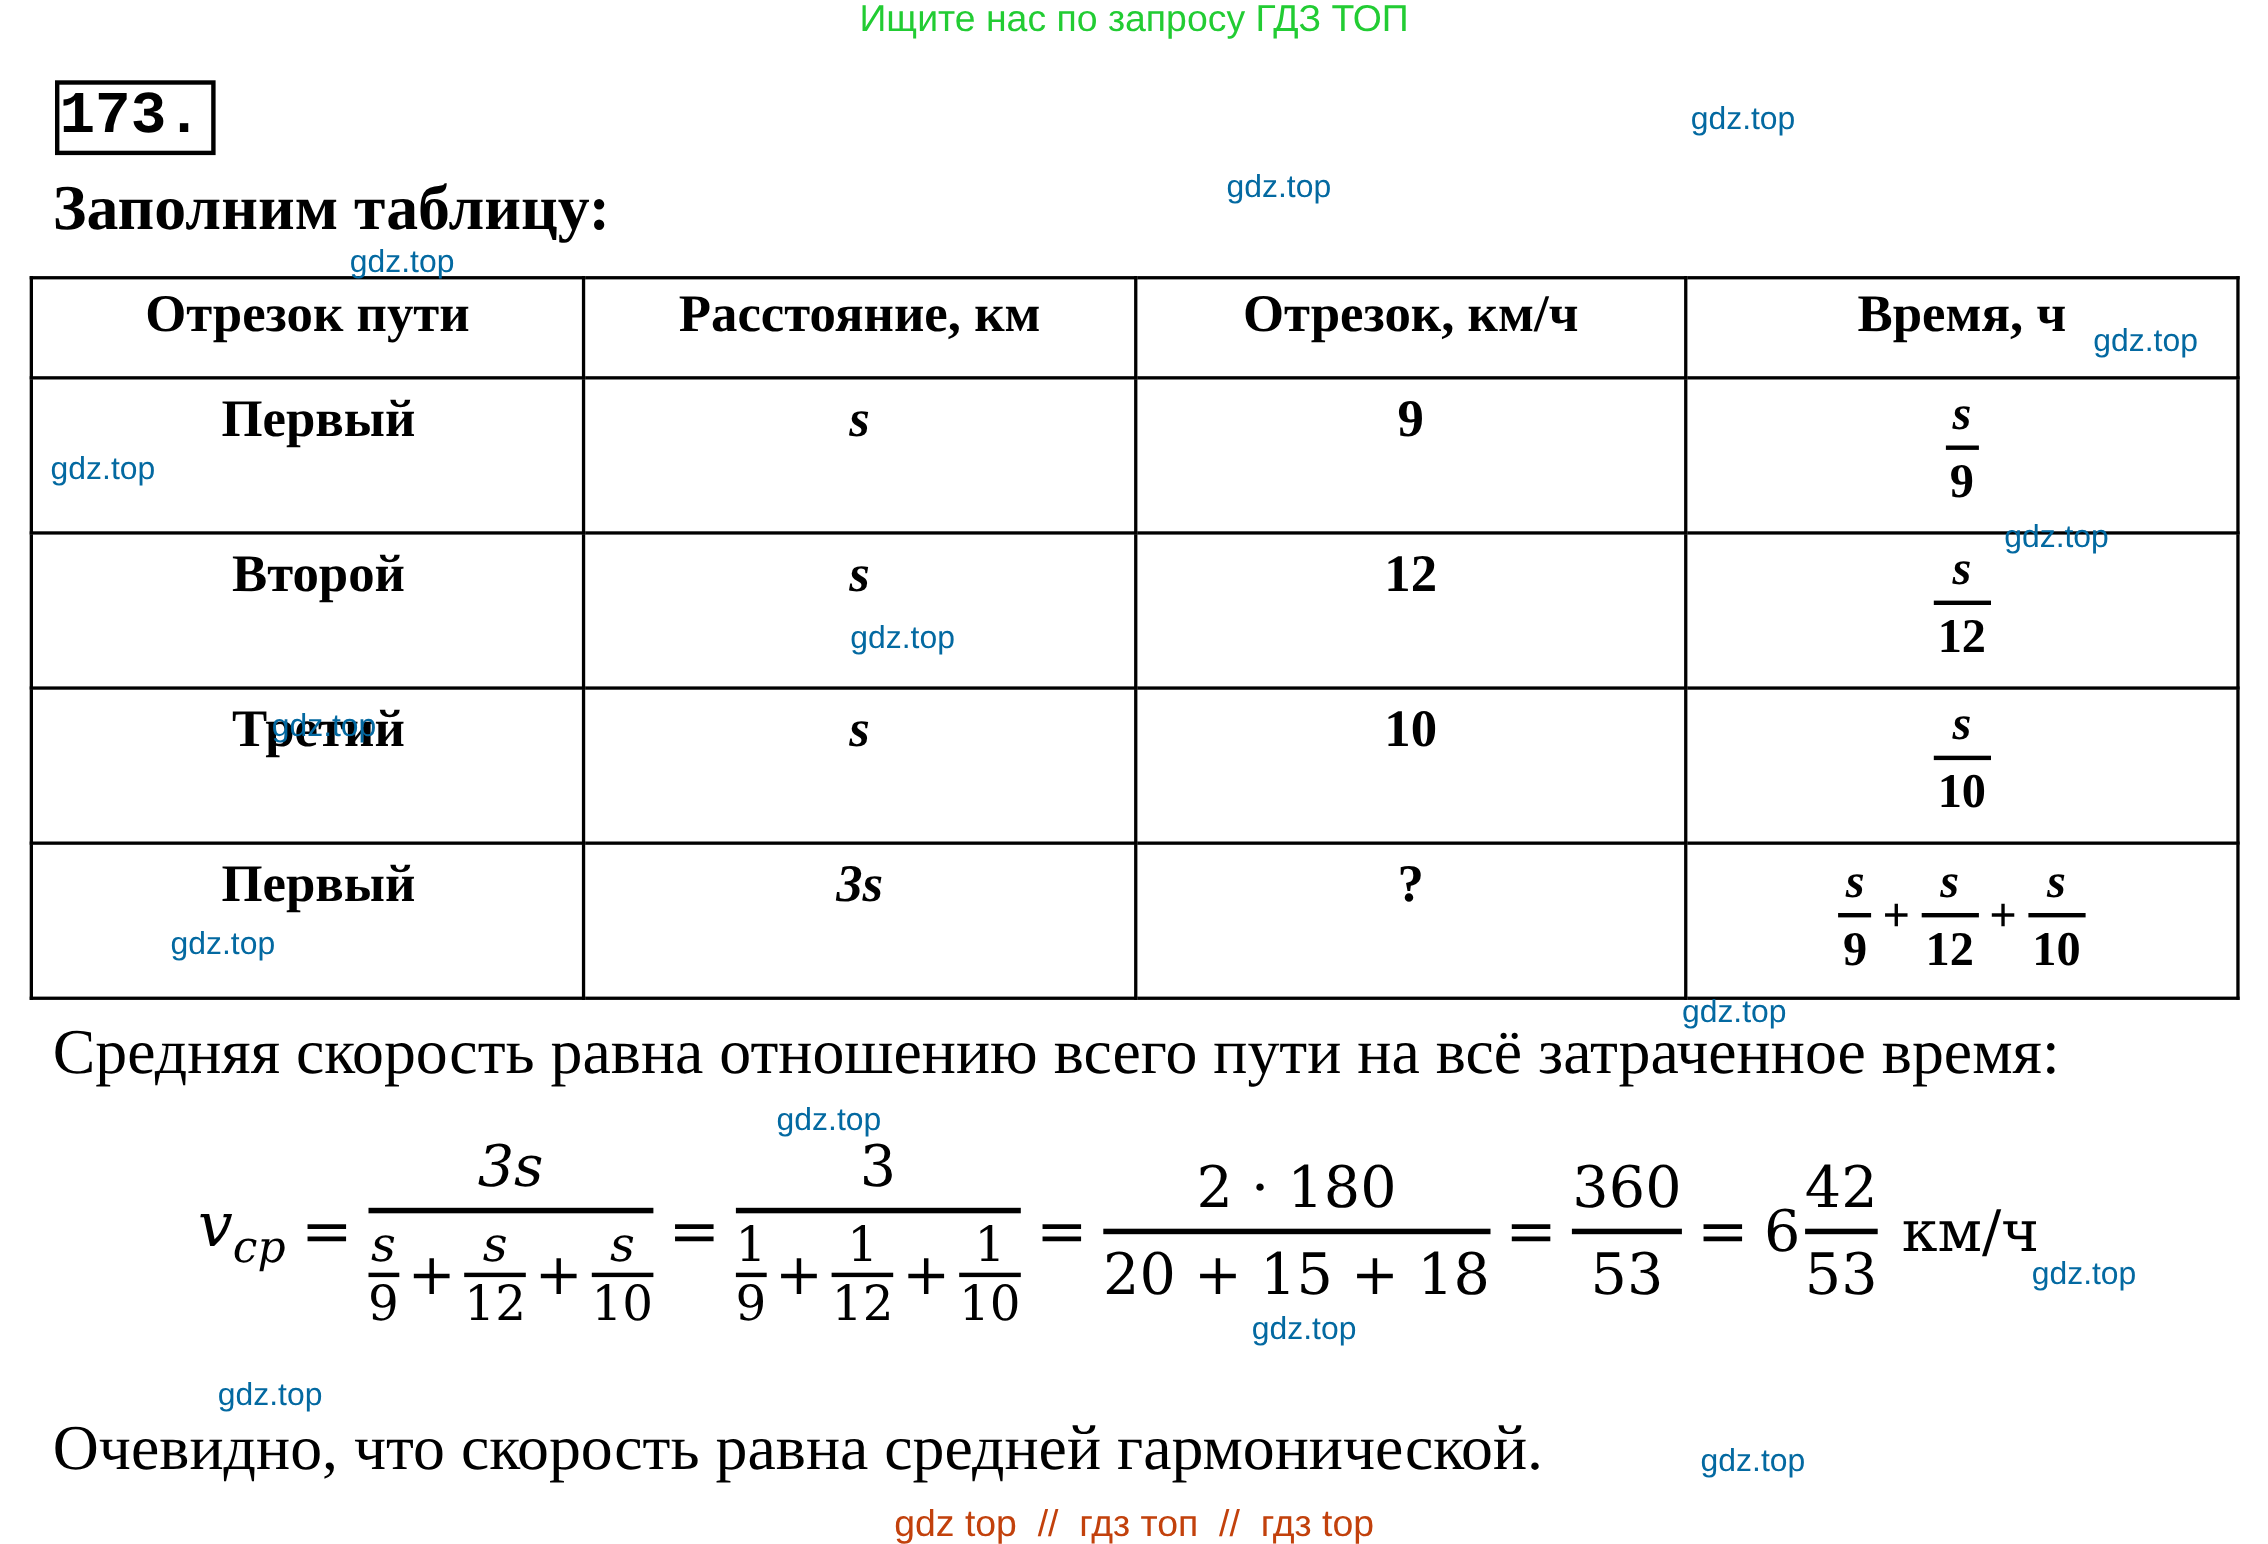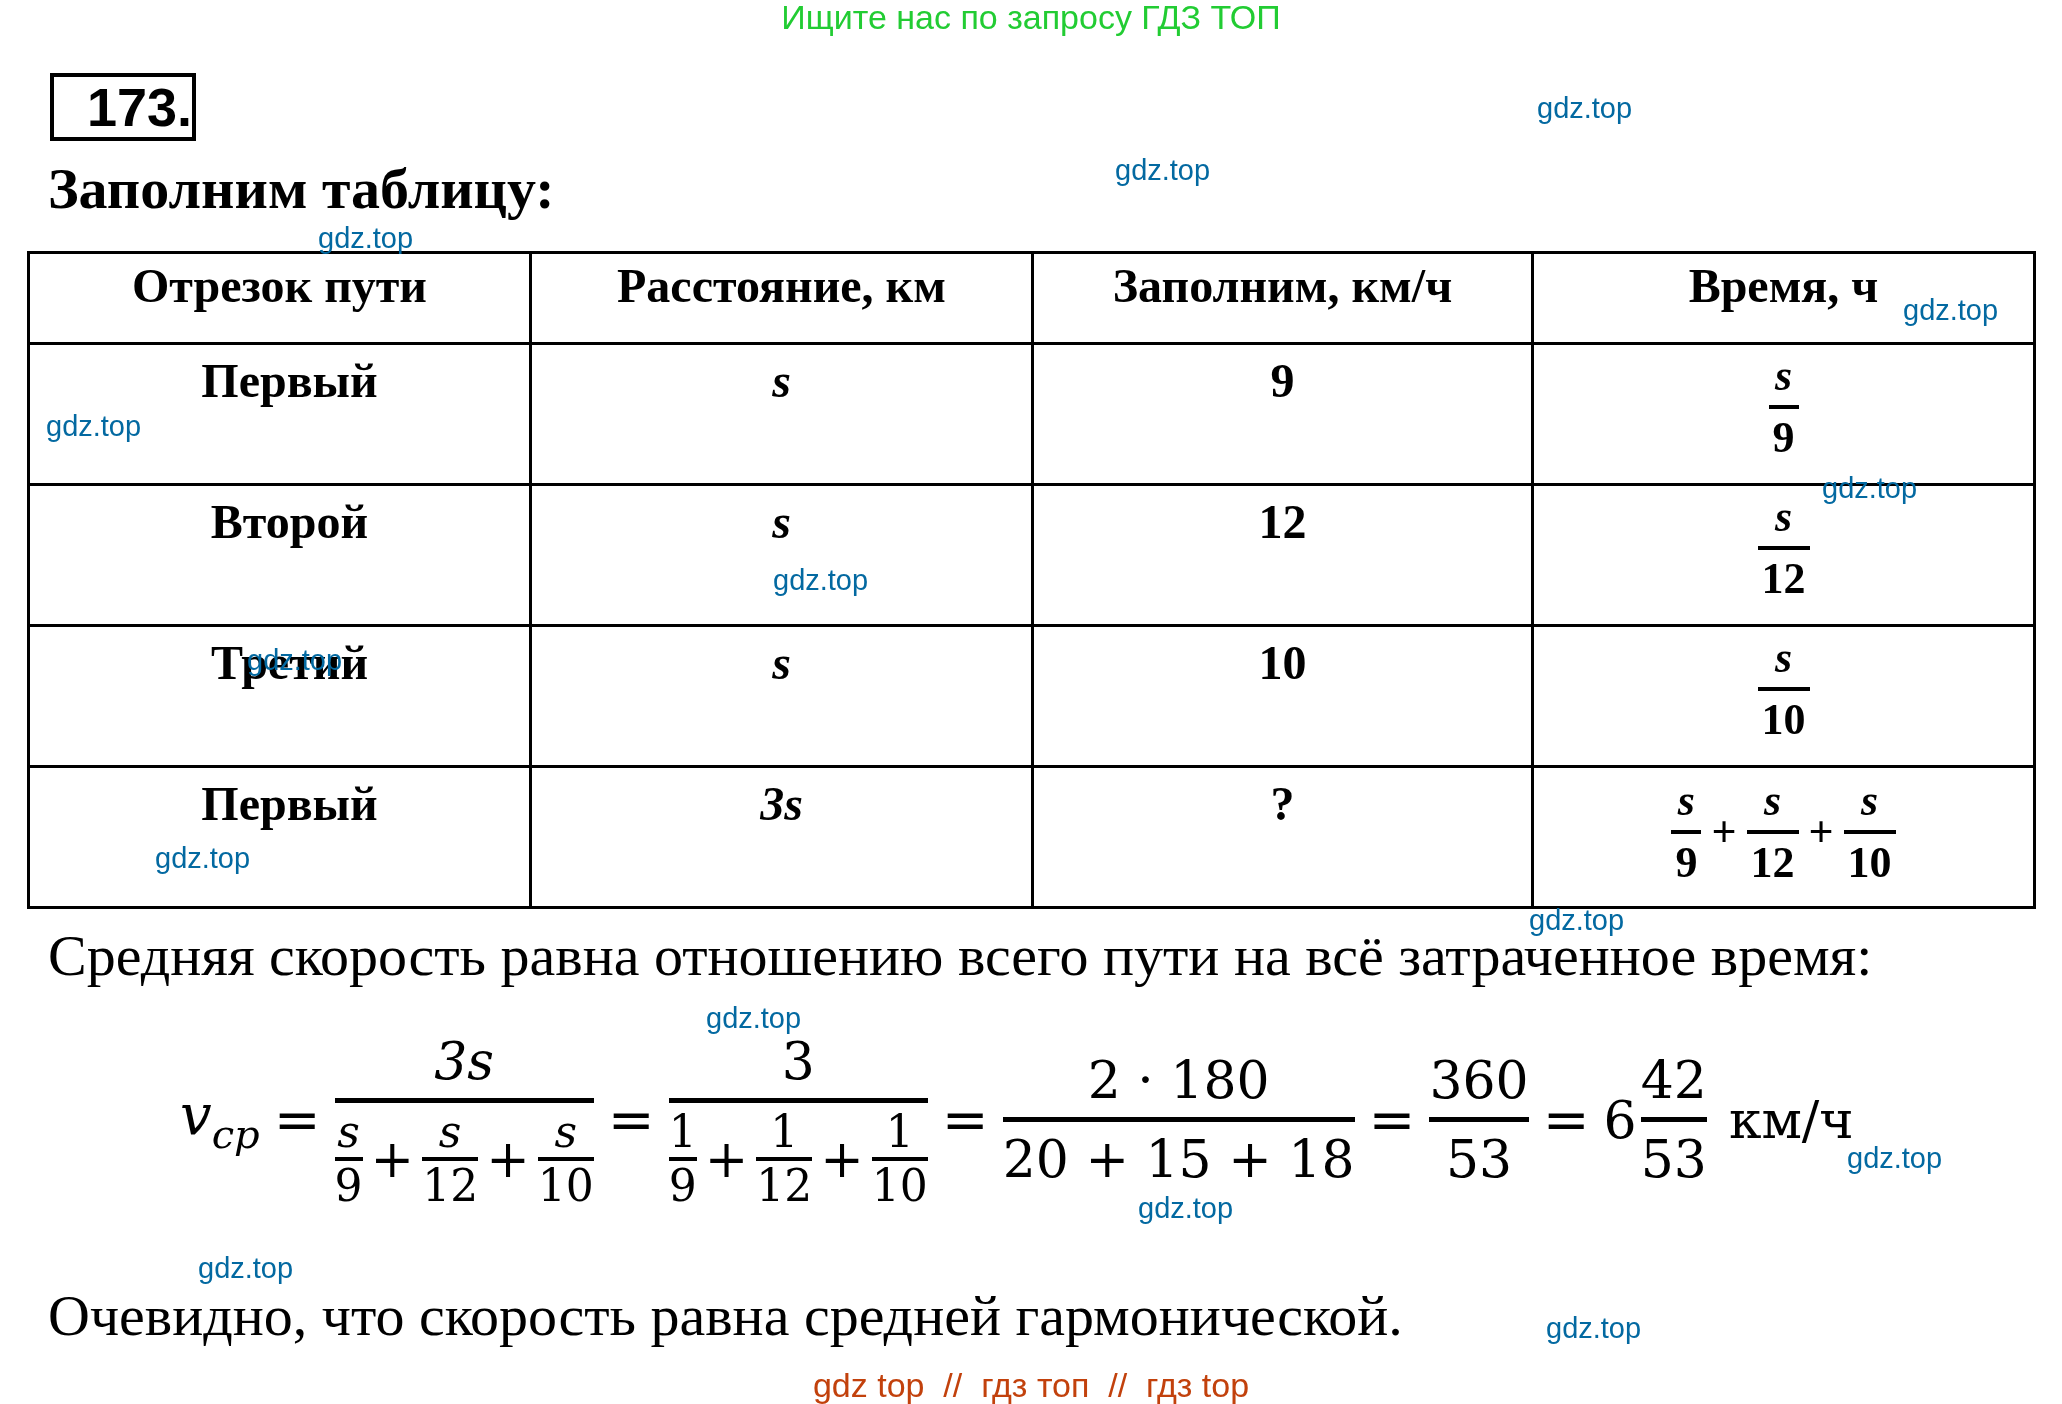--- a/index.html
+++ b/index.html
@@ -1,19 +1,19 @@
 <!DOCTYPE html>
 <html><head>
 <meta charset="utf-8">
 <style>
   html, body { margin:0; padding:0; background:#ffffff; }
   body { width:2062px; height:1404px; position:relative; overflow:hidden; font-family:"Liberation Serif", serif; color:#000; }
   .wm { position:absolute; font-family:"Liberation Sans", sans-serif; font-size:29px; color:#0369a1; white-space:nowrap; }
   .header-link { position:absolute; left:0; width:2062px; top:-2px; text-align:center; font-family:"Liberation Sans", sans-serif; font-size:34px; color:#22cc33; }
-  .task-box { position:absolute; left:50px; top:73px; width:138px; height:60px; border:4px solid #000; font-family:Liberation Sans, sans-serif; font-weight:bold; font-size:54px; line-height:60px; text-align:right; }
+  .task-box { position:absolute; left:50px; top:73px; width:138px; height:60px; border:4px solid #000; font-family:Liberation Mono, monospace; font-weight:bold; font-size:54px; line-height:60px; text-align:left; }
   .intro { position:absolute; left:48px; top:155px; font-size:58px; white-space:nowrap;font-weight:bold; }
   table.t { position:absolute; left:27px; top:251px; width:2006px; border-collapse:collapse; table-layout:fixed; }
   table.t td, table.t th { border:3px solid #000; padding:0; vertical-align:top; font-weight:bold; font-size:48px; }
   table.t th { height:88px; text-align:center; line-height:64px; }
   table.t td { height:132px; }
   td.label { padding-left:20px !important; padding-top:6px !important; text-align:center; line-height:60px; }
   td.c { text-align:center; line-height:60px; padding-top:6px !important; }
   .ital { font-style:italic; }
   .frac { display:inline-flex; flex-direction:column; align-items:center; vertical-align:middle; font-size:44px; line-height:50px; }
   .frac .bar { border-top:4px solid #000; align-self:stretch; margin:4px 0; }
@@ -45,21 +45,21 @@
   <colgroup>
       <col style="width:502px">
       <col style="width:502px">
       <col style="width:500px">
       <col style="width:502px">
     </colgroup>
   <tbody>
       <tr>
     <th>Отрезок пути</th>
     <th>Расстояние, км</th>
-    <th>Заполним,  км/ч</th>
+    <th>Отрезок,  км/ч</th>
     <th>Время, ч</th>
   </tr>
   <tr>
     <td class="label">Первый</td>
     <td class="c ital">s</td>
     <td class="c">9</td>
     <td class="c">
       <span class="frac">
         <span class="num ital">s</span>
         <span class="bar"></span>

